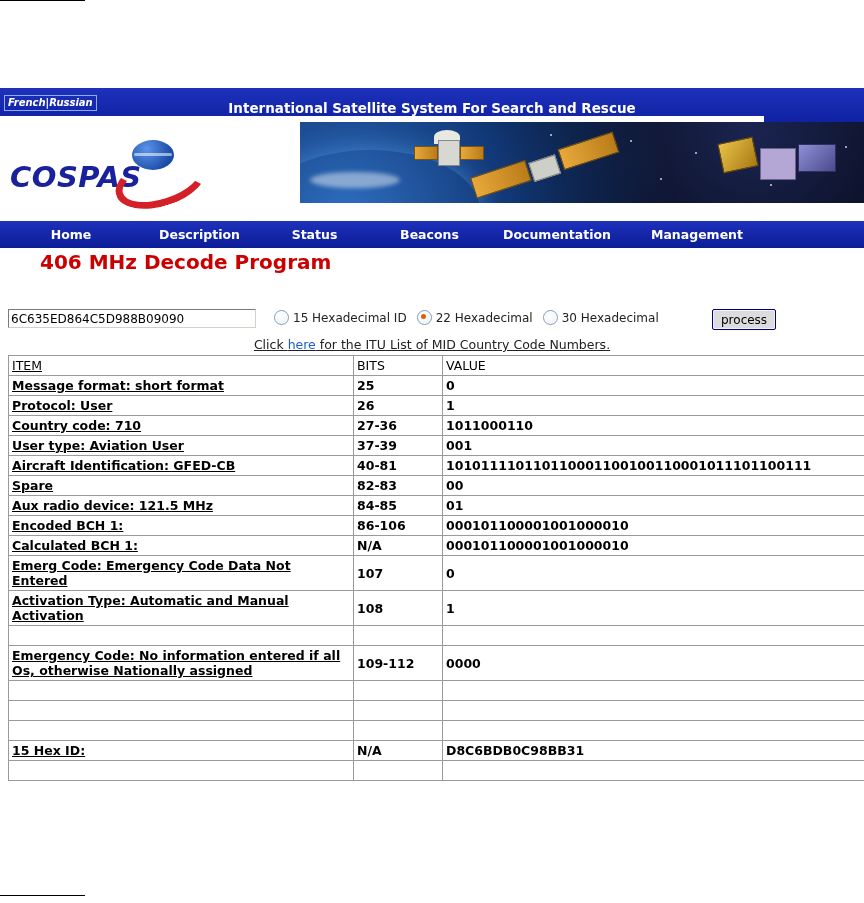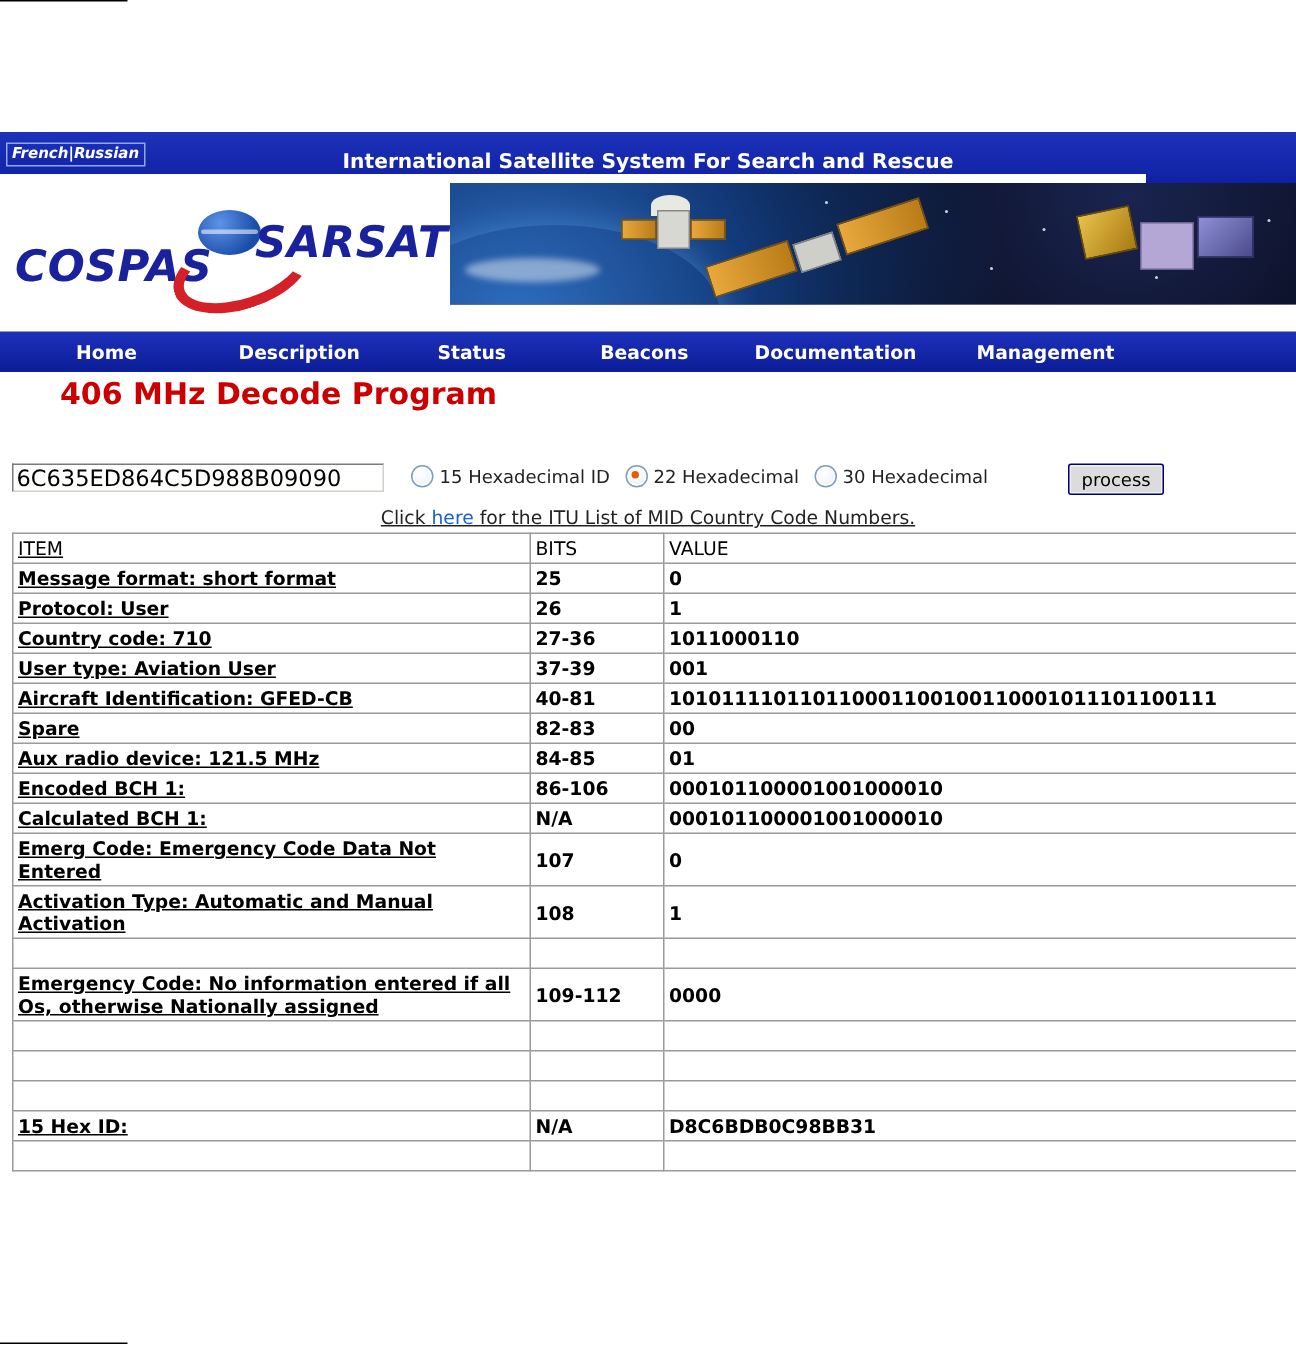--- a/index.html
+++ b/index.html
@@ -305,21 +305,21 @@
   .hex-input {
     position: absolute;
     left: 8px;
     top: 0px;
     width: 248px;
     height: 19px;
     border: 1px solid #7a7a7a;
     border-right-color: #d4d0c8;
     border-bottom-color: #d4d0c8;
     font-family: "DejaVu Sans", sans-serif;
-    font-size: 15px;
+    font-size: 12px;
     padding: 1px 2px;
     box-sizing: border-box;
     background: #ffffff;
     color: #000;
   }
   .radio-group {
     position: absolute;
     left: 274px;
     top: 1px;
     display: flex;
@@ -427,21 +427,20 @@
     <span>French|Russian</span>
   </div>
 
   <div class="banner">
     <div class="logo">
       <span class="cospas">COSPAS</span>
       <span class="globe">
           <span class="ball"></span>
         </span>
       <span class="swoosh"></span>
-      <span class="sarsat">SARSAT</span>
     </div>
     <div class="banner-photo">
       <div class="earth"></div>
       <div class="cloud1"></div>
       <div class="sat-a">
         <div class="dish"></div>
         <div class="body"></div>
         <div class="panel" style="left:-6px; top:16px; width:22px; height:12px;"></div>
         <div class="panel" style="left:40px; top:16px; width:22px; height:12px;"></div>
       </div>

